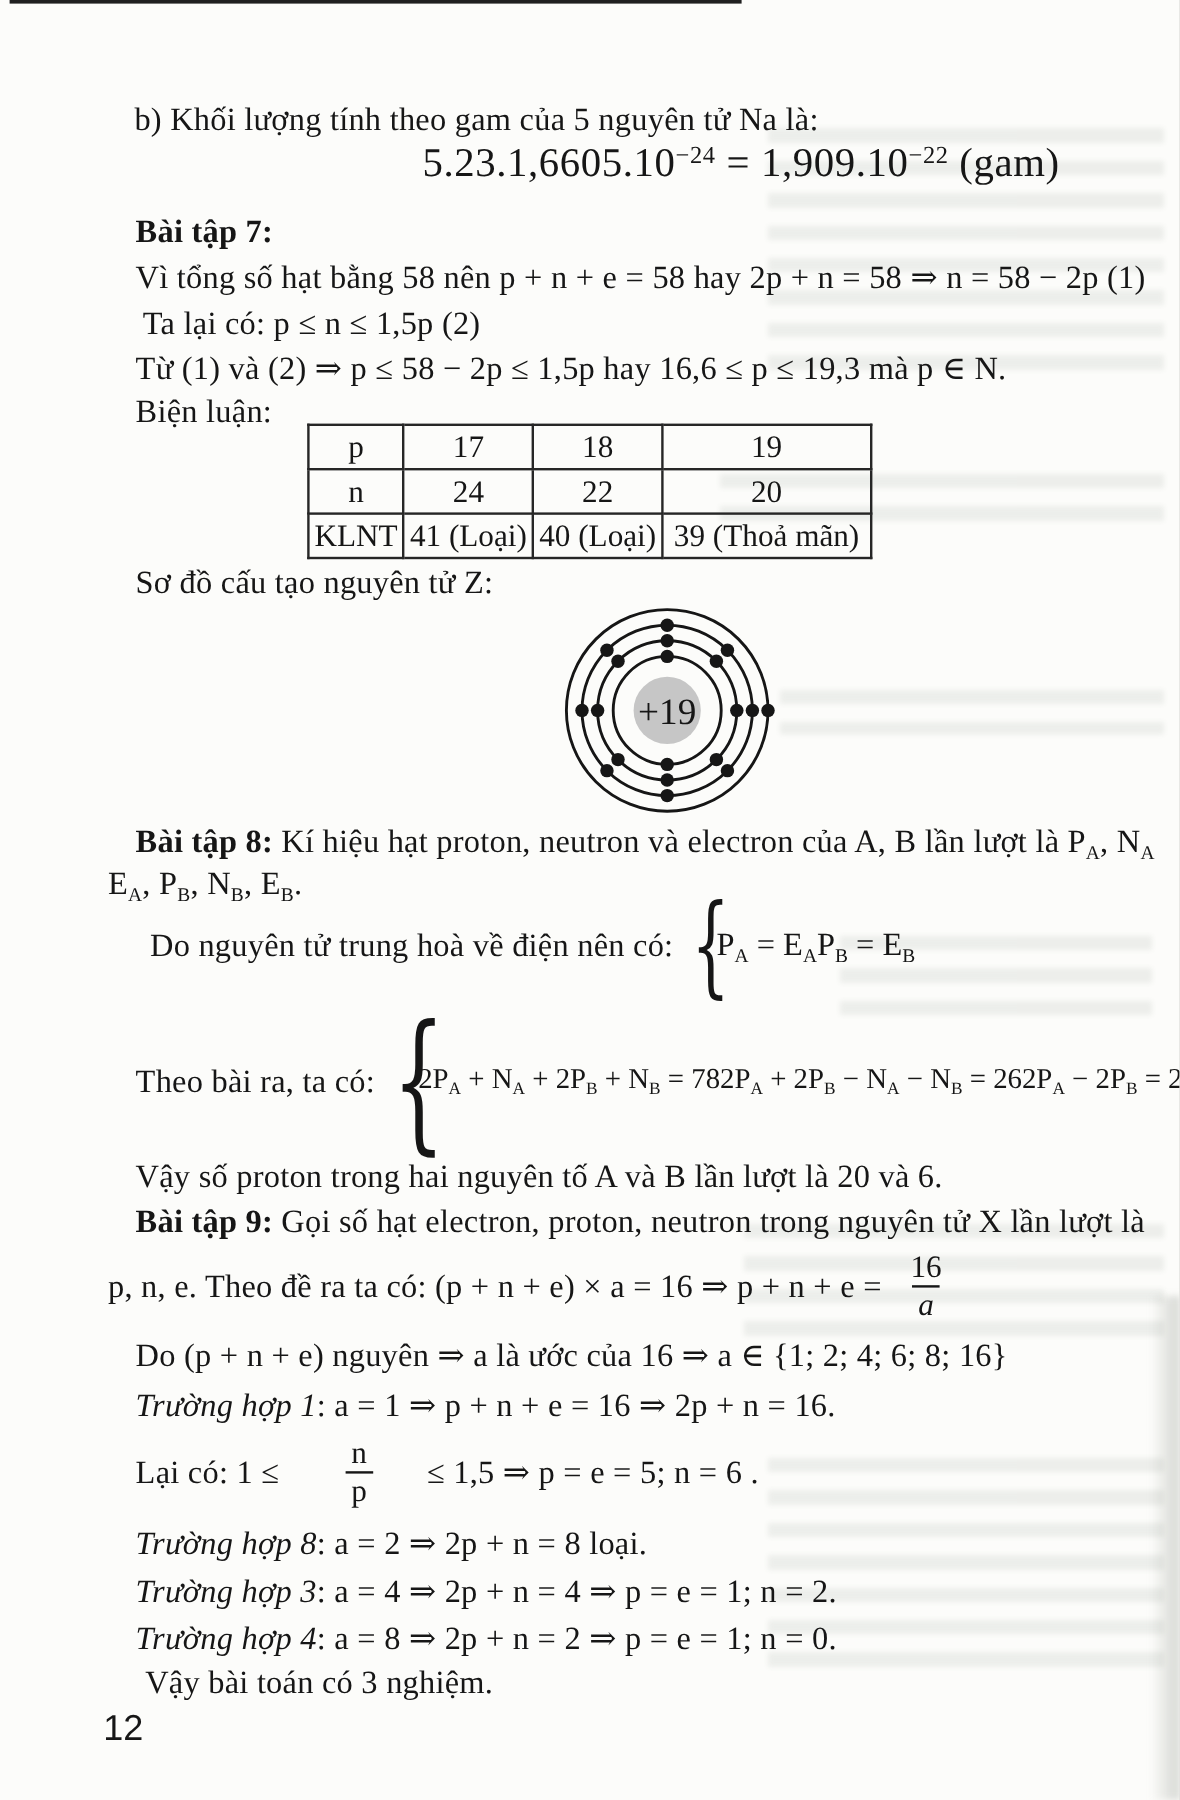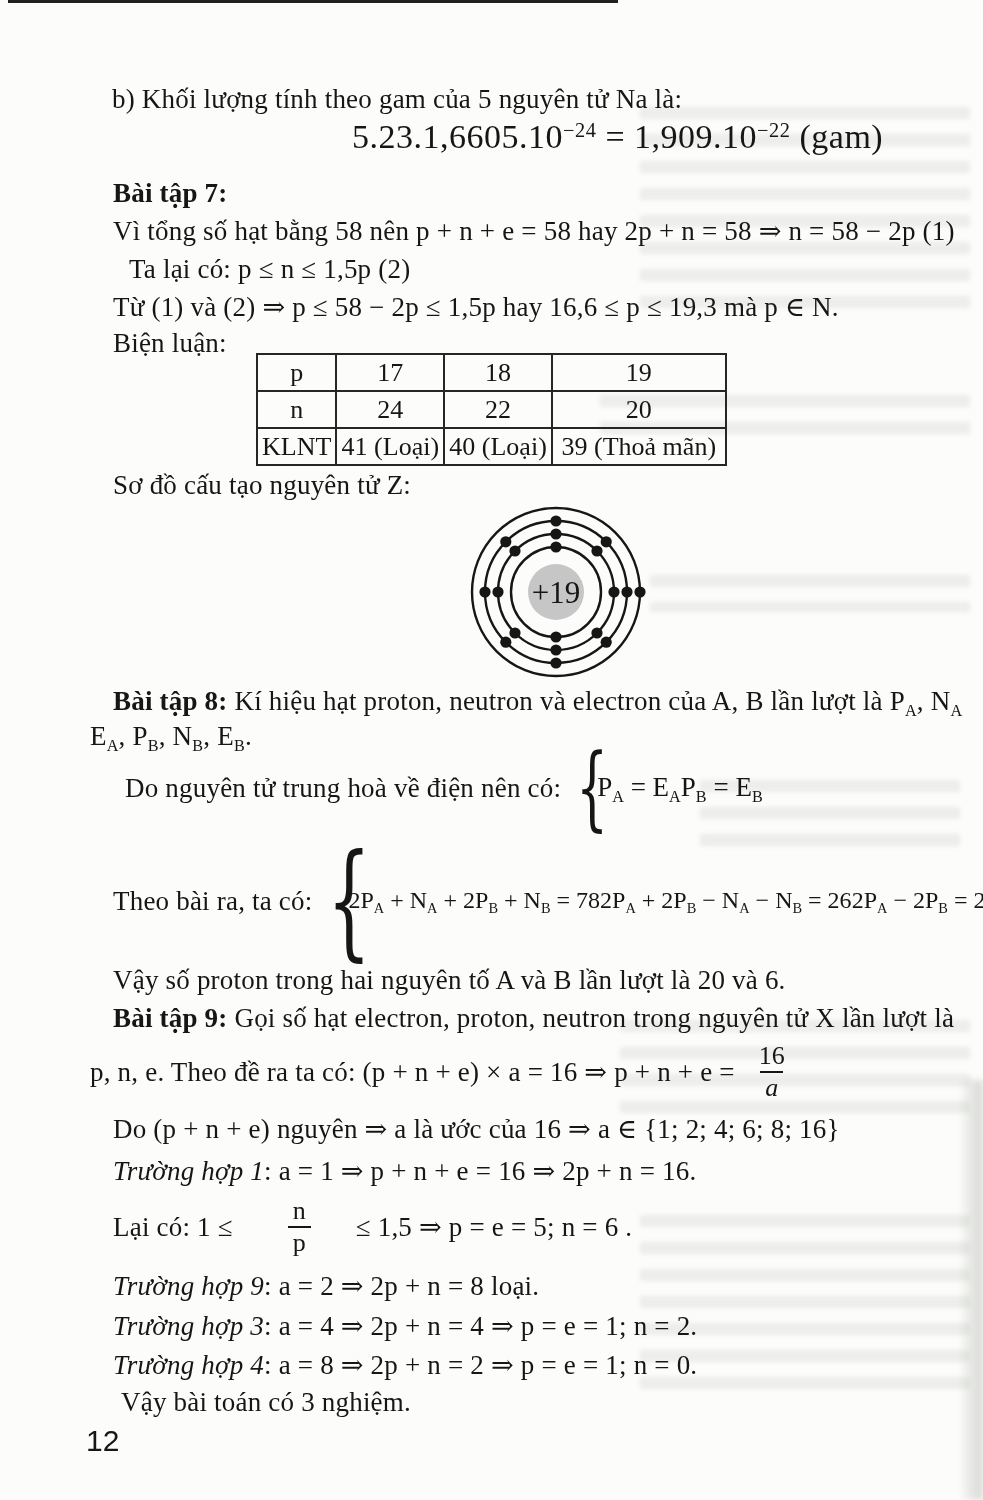--- a/index.html
+++ b/index.html
@@ -75,21 +75,21 @@
   <div class="ghost" style="left:700px;top:765px;width:260px;height:90px;"></div>
   <div class="ghost" style="left:620px;top:1005px;width:350px;height:120px;"></div>
   <div class="ghost" style="left:640px;top:1200px;width:330px;height:190px;"></div>
   <div class="edge-smudge"></div>
 
   <div class="line" style="left:112px;top:82px;">b) Khối lượng tính theo gam của 5 nguyên tử Na là:</div>
   <div class="line formula" style="left:352px;top:120px;">5.23.1,6605.10<sup>−24</sup> = 1,909.10<sup>−22</sup> (gam)</div>
 
   <div class="line bold" style="left:113px;top:176px;">Bài tập 7:</div>
   <div class="line" style="left:113px;top:214px;">Vì tổng số hạt bằng 58 nên p + n + e = 58 hay 2p + n = 58 ⇒ n = 58 − 2p (1)</div>
-  <div class="line" style="left:129px;top:252px;">Ta lại có: p ≤ n ≤ 1,5p (2)</div>
+  <div class="line" style="left:119px;top:252px;">Ta lại có: p ≤ n ≤ 1,5p (2)</div>
   <div class="line" style="left:113px;top:290px;">Từ (1) và (2) ⇒ p ≤ 58 − 2p ≤ 1,5p hay 16,6 ≤ p ≤ 19,3 mà p ∈ N.</div>
   <div class="line" style="left:113px;top:326px;">Biện luận:</div>
 
   <table class="klnt">
     <colgroup>
       <col style="width:78px">
         <col style="width:108px">
         <col style="width:104px">
         <col style="width:174px">
     </colgroup>
@@ -215,21 +215,21 @@
   <div class="mathrow" style="left:113px;top:1192px;height:70px;gap:36px;">
     <span class="label">Lại có: 1 ≤</span>
     <span class="frac">
       <span class="num">n</span>
       <span class="den">p</span>
     </span>
     <span class="label">≤ 1,5 ⇒ p = e = 5; n = 6 .</span>
   </div>
 
   <div class="line" style="left:113px;top:1269px;">
-    <span class="italic">Trường hợp 9</span><span>: a = 2 ⇒ 2p + n = 8 loại.</span>
+    <span class="italic">Trường hợp 8</span><span>: a = 2 ⇒ 2p + n = 8 loại.</span>
   </div>
   <div class="line" style="left:113px;top:1309px;">
     <span class="italic">Trường hợp 3</span><span>: a = 4 ⇒ 2p + n = 4 ⇒ p = e = 1; n = 2.</span>
   </div>
   <div class="line" style="left:113px;top:1348px;">
     <span class="italic">Trường hợp 4</span><span>: a = 8 ⇒ 2p + n = 2 ⇒ p = e = 1; n = 0.</span>
   </div>
 
   <div class="line" style="left:121px;top:1385px;">Vậy bài toán có 3 nghiệm.</div>
 

